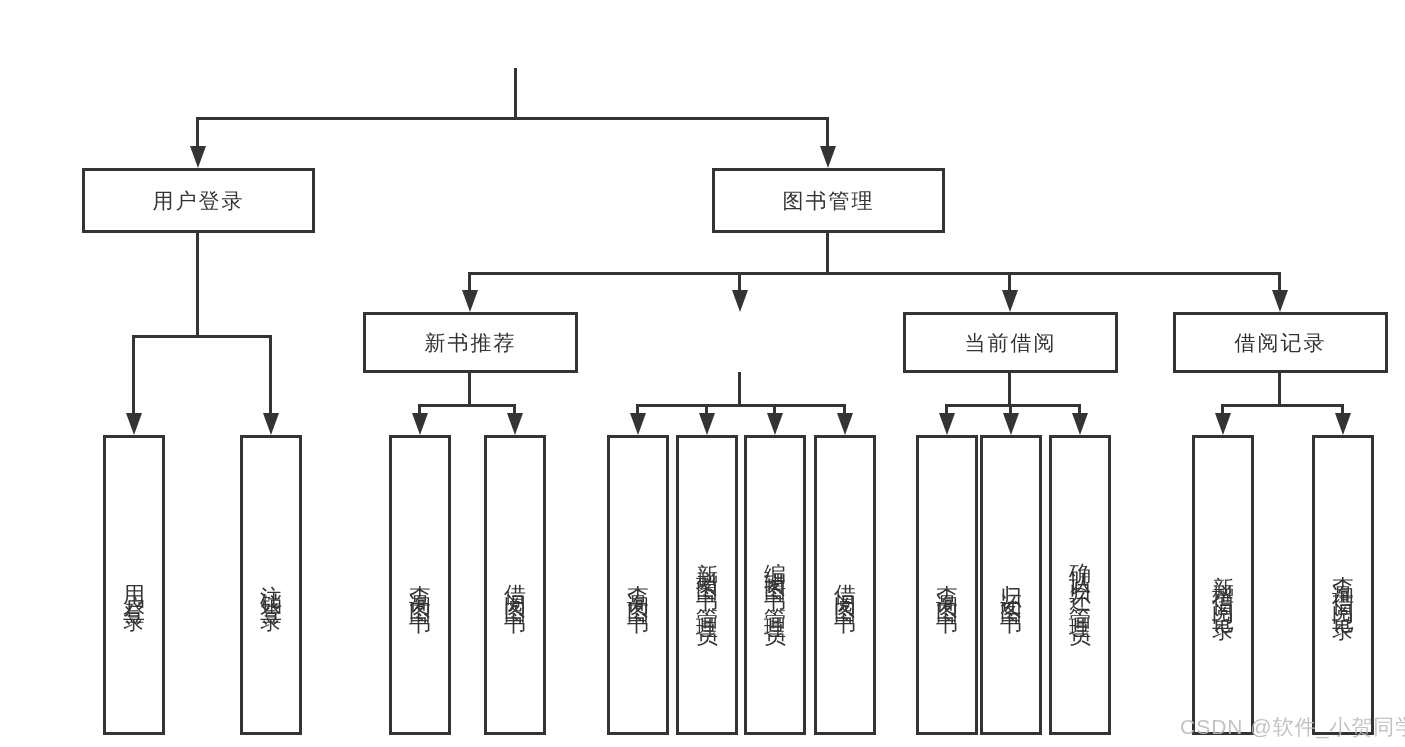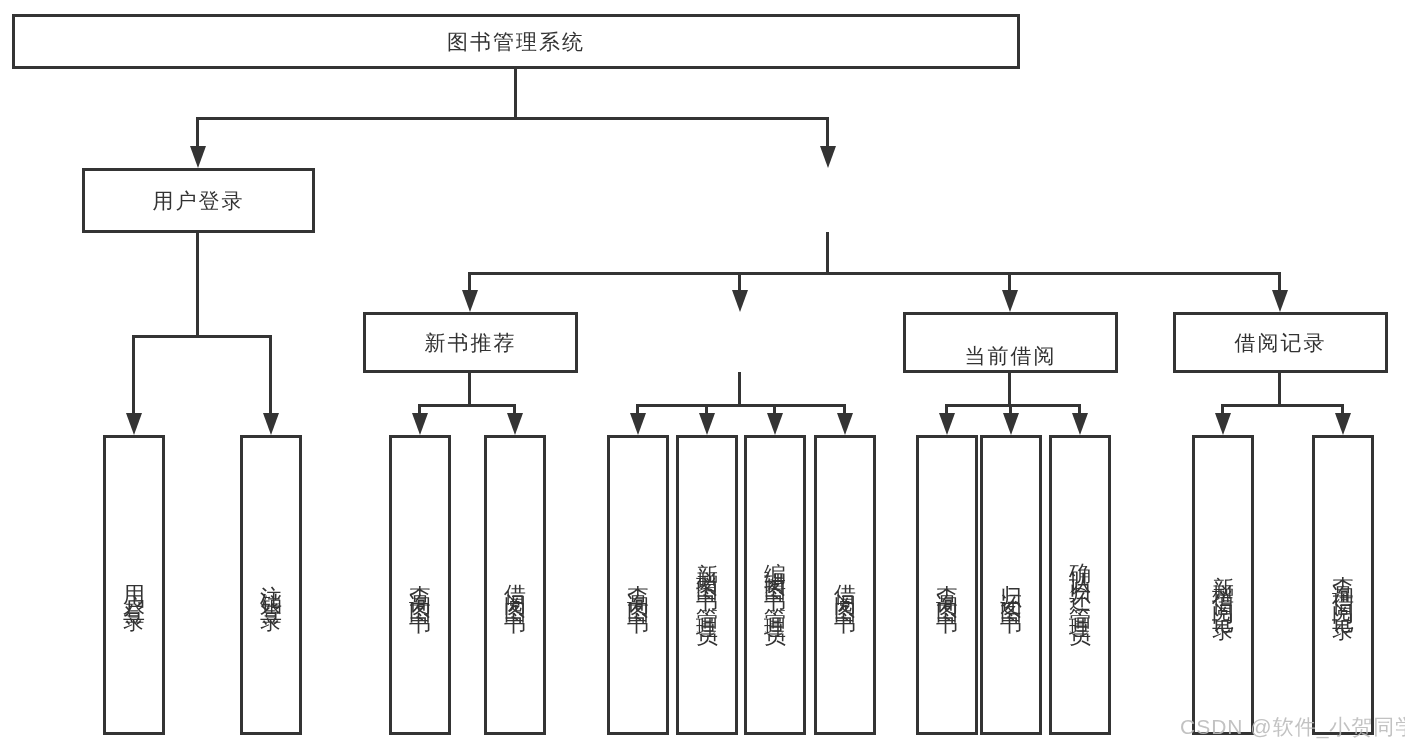--- a/index.html
+++ b/index.html
@@ -62,33 +62,33 @@
     letter-spacing: 1px;
     white-space: nowrap;
     opacity: 0.9;
   }
 </style>
 </head>
 <body>
 
 <div class="canvas">
 
-  <div class="box" style="left:12px; top:14px; width:1008px; height:55px;">
-    <span class="hlabel">图书管理系统</span>
-  </div>
 
   <div class="vline" style="left:514px; top:68px; height:49px;"></div>
   <div class="hline" style="left:196px; top:117px; width:633px;"></div>
   <div class="vline" style="left:196px; top:117px; height:29px;"></div>
   <div class="vline" style="left:826px; top:117px; height:29px;"></div>
   <div class="arrow" style="left:190px; top:146px;"></div>
   <div class="arrow" style="left:820px; top:146px;"></div>
 
   <div class="box" style="left:82px; top:168px; width:233px; height:65px;">
     <span class="hlabel">用户登录</span>
+  </div>
+  <div class="box" style="left:712px; top:168px; width:233px; height:65px;">
+    <span class="hlabel">图书管理</span>
   </div>
 
   <div class="vline" style="left:196px; top:232px; height:103px;"></div>
   <div class="hline" style="left:132px; top:335px; width:140px;"></div>
   <div class="vline" style="left:132px; top:335px; height:78px;"></div>
   <div class="vline" style="left:269px; top:335px; height:78px;"></div>
   <div class="arrow" style="left:126px; top:413px;"></div>
   <div class="arrow" style="left:263px; top:413px;"></div>
 
   <div class="box leaf" style="left:103px;">
@@ -105,21 +105,21 @@
   <div class="vline" style="left:1008px; top:272px; height:18px;"></div>
   <div class="vline" style="left:1278px; top:272px; height:18px;"></div>
   <div class="arrow" style="left:462px; top:290px;"></div>
   <div class="arrow" style="left:732px; top:290px;"></div>
   <div class="arrow" style="left:1002px; top:290px;"></div>
   <div class="arrow" style="left:1272px; top:290px;"></div>
 
   <div class="box mid" style="left:363px;">
     <span class="hlabel">新书推荐</span>
   </div>
-  <div class="box mid" style="left:903px;align-items:flex-end;">
+  <div class="box mid" style="left:903px;">
     <span class="hlabel">当前借阅</span>
   </div>
   <div class="box mid" style="left:1173px;">
     <span class="hlabel">借阅记录</span>
   </div>
 
   <div class="vline" style="left:468px; top:372px; height:32px;"></div>
   <div class="hline" style="left:418px; top:404px; width:98px;"></div>
   <div class="vline" style="left:418px; top:404px; height:9px;"></div>
   <div class="vline" style="left:513px; top:404px; height:9px;"></div>

